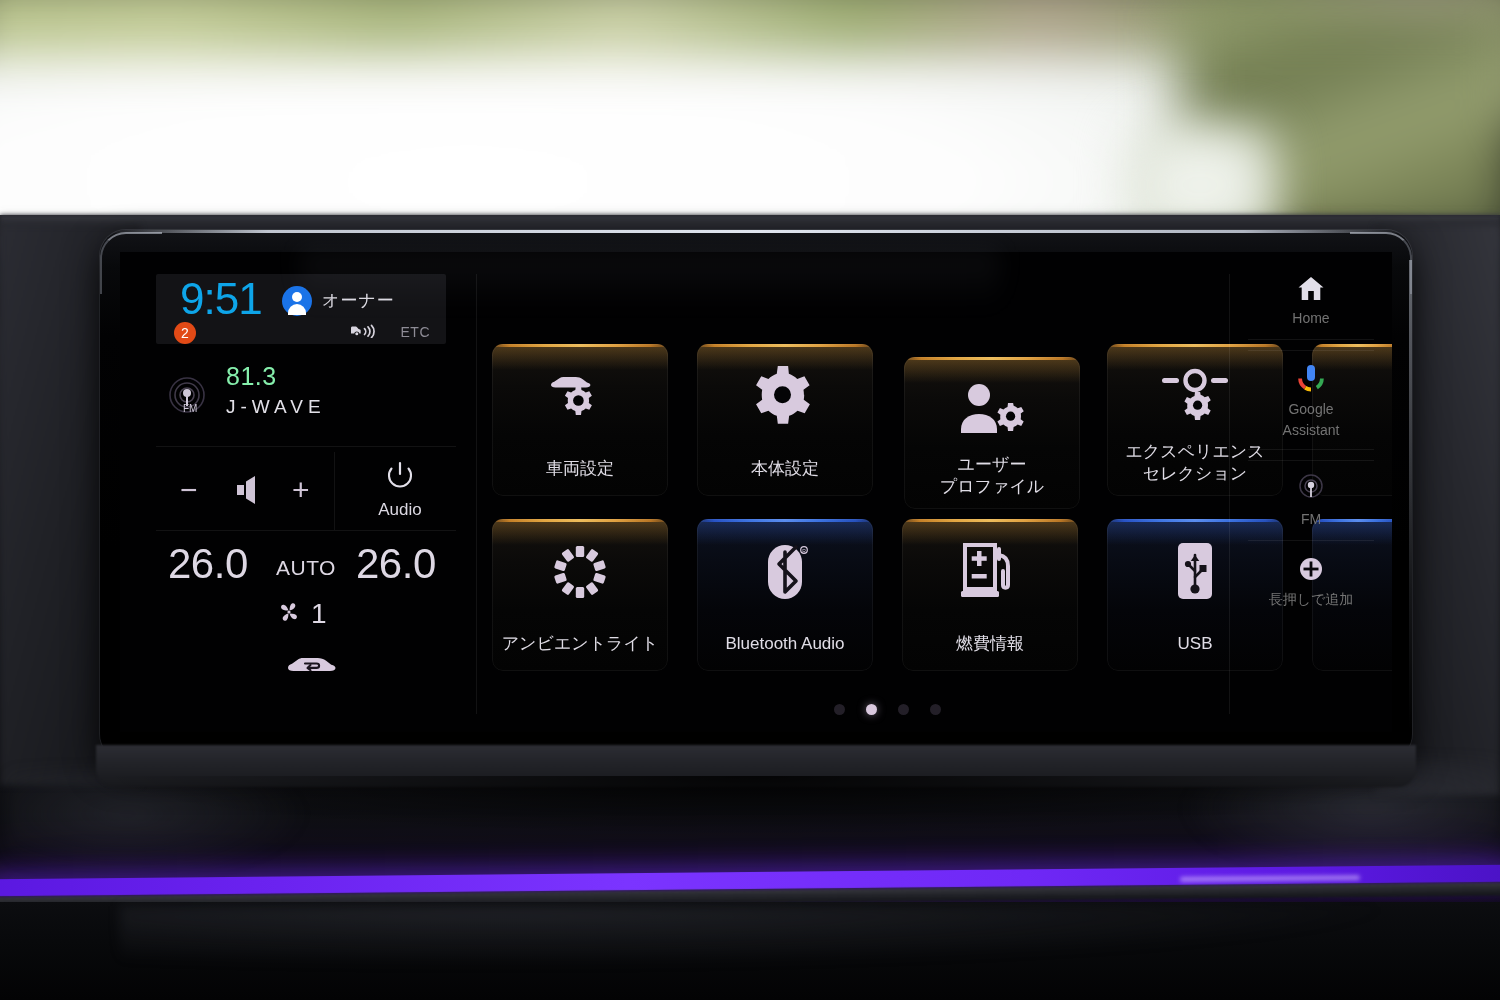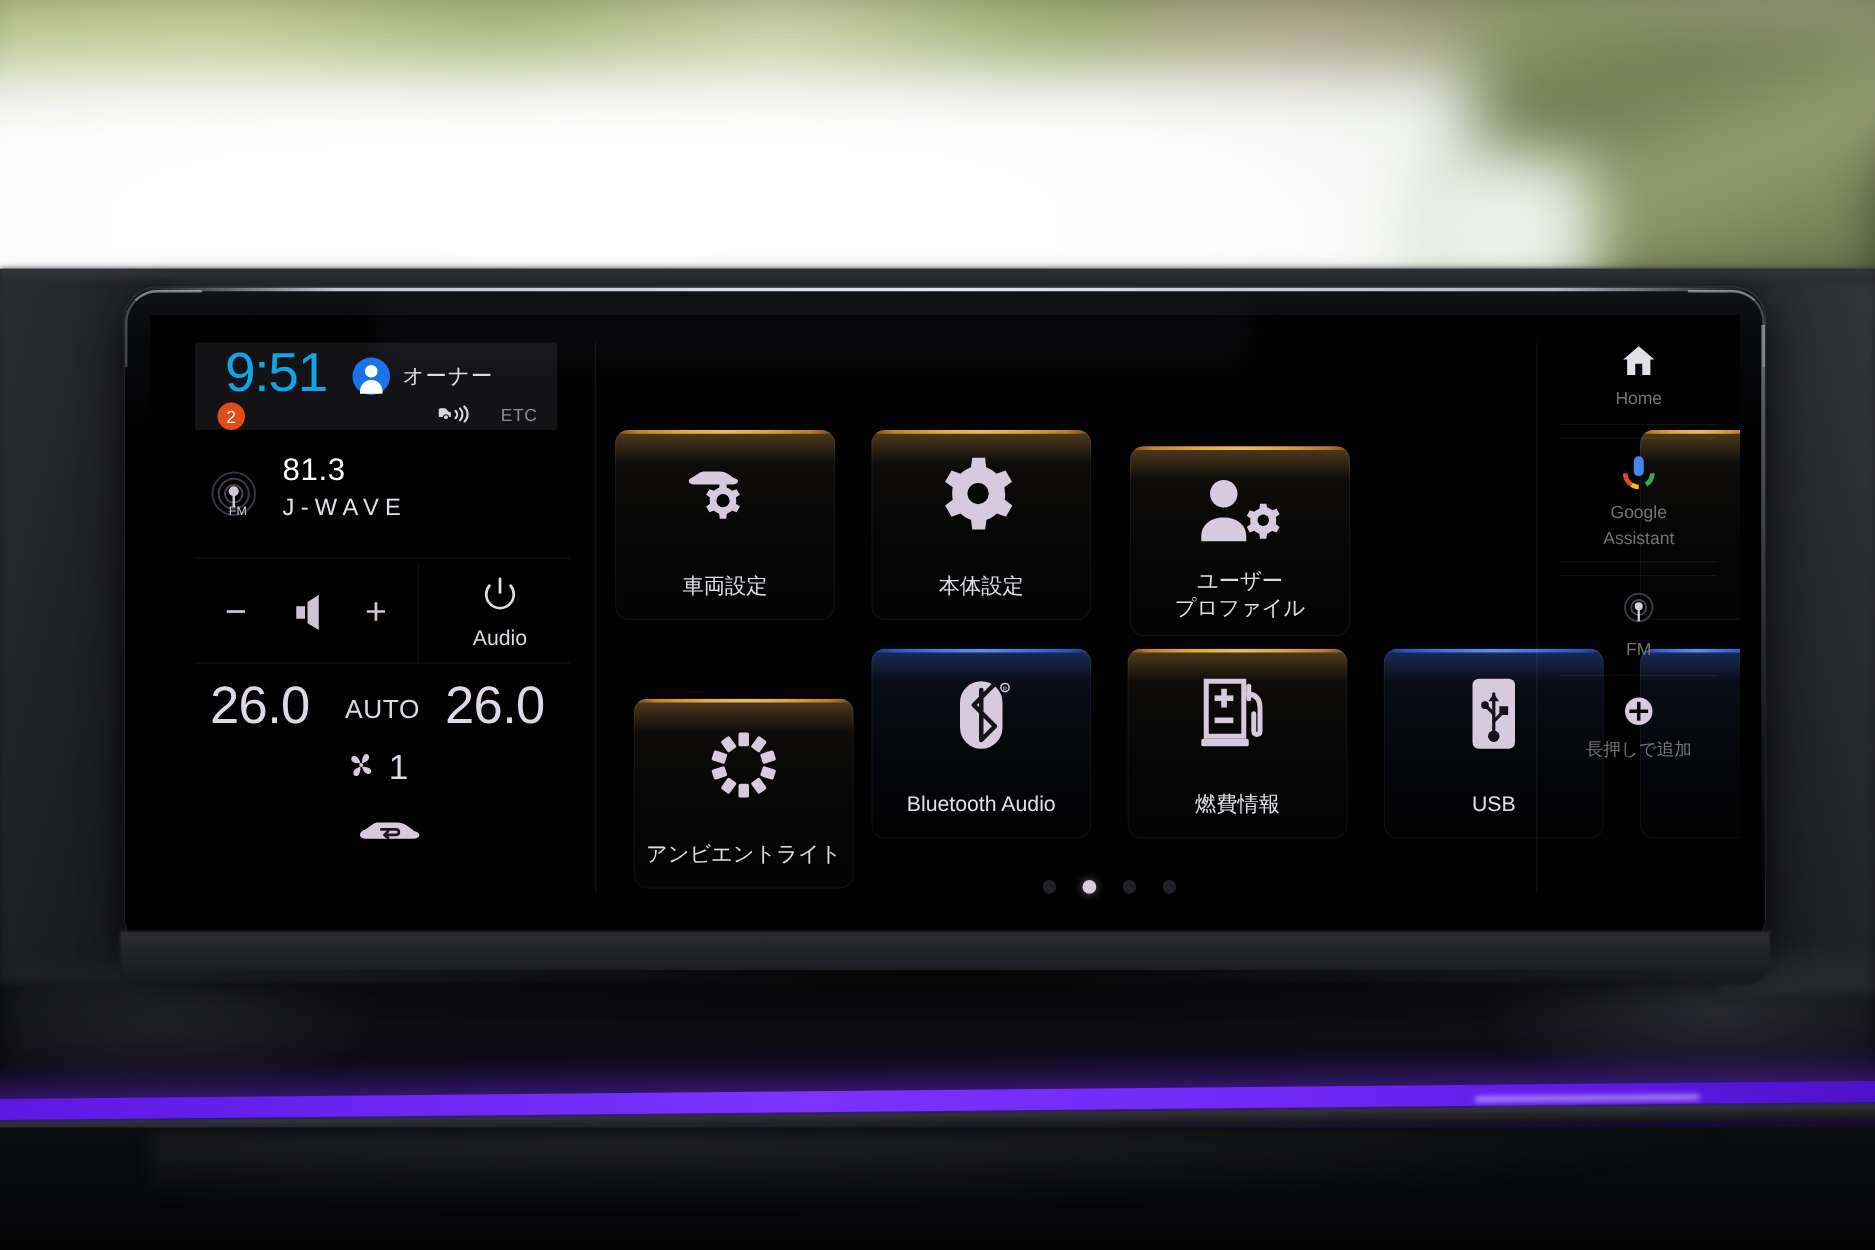--- a/index.html
+++ b/index.html
@@ -68,21 +68,21 @@
   .avatar::before{content:"";position:absolute;left:10px;top:6px;width:10px;height:10px;border-radius:50%;background:#fff;}
   .avatar::after{content:"";position:absolute;left:6px;top:18px;width:18px;height:11px;border-radius:9px 9px 0 0;background:#fff;}
   .owner{position:absolute;left:166px;top:15px;font-size:17px;color:#dcdae2;letter-spacing:1px;}
   .badge2{position:absolute;left:18px;top:48px;width:22px;height:22px;border-radius:50%;background:#e24a16;
     color:#fff;font-size:14px;line-height:22px;text-align:center;font-weight:500;}
   .etc-wrap{position:absolute;right:16px;top:47px;display:flex;align-items:center;gap:21px;}
   .etc-label{font-size:14px;color:#8e8c96;letter-spacing:.5px;}
 
   .media{position:absolute;left:0;top:86px;width:300px;height:82px;}
   .fm-badge{position:absolute;left:8px;top:14px;width:46px;height:46px;}
-  .freq{position:absolute;left:70px;top:2px;font-size:25px;color:#ffffff;font-weight:300;letter-spacing:.5px;}
+  .freq{position:absolute;left:70px;top:2px;font-size:25px;color:#86efac;font-weight:300;letter-spacing:.5px;}
   .station{position:absolute;left:70px;top:36px;font-size:19px;color:#e2e0e8;letter-spacing:5px;font-weight:300;}
 
   .divider-h{position:absolute;background:rgba(255,255,255,.07);height:1px;}
   .divider-v{position:absolute;background:rgba(255,255,255,.07);width:1px;}
 
   .audiorow{position:absolute;left:0;top:178px;width:300px;height:76px;}
   .vol-minus,.vol-plus{position:absolute;top:26px;color:#cfc4d6;font-size:30px;font-weight:300;line-height:24px;}
   .vol-minus{left:24px;}
   .vol-plus{left:136px;}
   .spk{position:absolute;left:78px;top:24px;}
@@ -316,28 +316,48 @@
                 <circle cx="15.6" cy="13.2" r="4.6" fill="#040406"></circle>
               </g>
             </svg>
           </div>
           <div class="tile-label two">
             <div>ユーザー</div>
             <div>プロファイル</div>
           </div>
         </div>
 
+        <div class="tile" style="left:615px;top:0;">
+          <div class="glow"></div>
+            <div class="glowblur"></div>
+            <div class="tborder"></div>
+          <div class="tile-icon">
+            <svg width="78" height="58" viewBox="0 0 78 58">
+              <rect x="6" y="10" width="17" height="5" rx="2.5" fill="#d8cade"></rect>
+              <rect x="55" y="10" width="17" height="5" rx="2.5" fill="#d8cade"></rect>
+              <circle cx="39" cy="12.5" r="9.5" fill="none" stroke="#d8cade" stroke-width="4.4"></circle>
+              <g transform="translate(26,24)">
+                <path d="M26 13c0-.9-.1-1.7-.25-2.5l3-2.2-2.5-4.4-3.5 1.3c-1.2-1.1-2.6-1.9-4.1-2.4L18.1 0h-5.1l-.5 4c-1.5.5-2.9 1.3-4.1 2.4L4.9 5.1 2.4 9.5l3 2.2C5.25 12.5 5.2 13.3 5.2 14s.05 1.5.2 2.3l-3 2.2 2.5 4.4 3.5-1.3c1.2 1.1 2.6 1.9 4.1 2.4l.5 4h5.1l.5-4c1.5-.5 2.9-1.3 4.1-2.4l3.5 1.3 2.5-4.4-3-2.2c.15-.8.25-1.6.25-2.5z" fill="#d8cade"></path>
+                <circle cx="15.6" cy="13.2" r="4.6" fill="#040406"></circle>
+              </g>
+            </svg>
+          </div>
+          <div class="tile-label two">
+            <div>エクスペリエンス</div>
+            <div>セレクション</div>
+          </div>
+        </div>
 
         <div class="tile cut" style="left:820px;top:0;">
           <div class="glow"></div>
             <div class="glowblur"></div>
             <div class="tborder"></div>
         </div>
 
-        <div class="tile" style="left:15px;top:175px;margin-top:40px;">
+        <div class="tile" style="left:0;top:175px;">
           <div class="glow"></div>
             <div class="glowblur"></div>
             <div class="tborder"></div>
           <div class="tile-icon">
             <svg width="62" height="62" viewBox="0 0 62 62">
               <g fill="#d8cade">
                 <g transform="translate(31,31)">
                   <g>
                       <rect x="-4.2" y="-26" width="8.4" height="11" rx="1.5"></rect>
                     </g>

